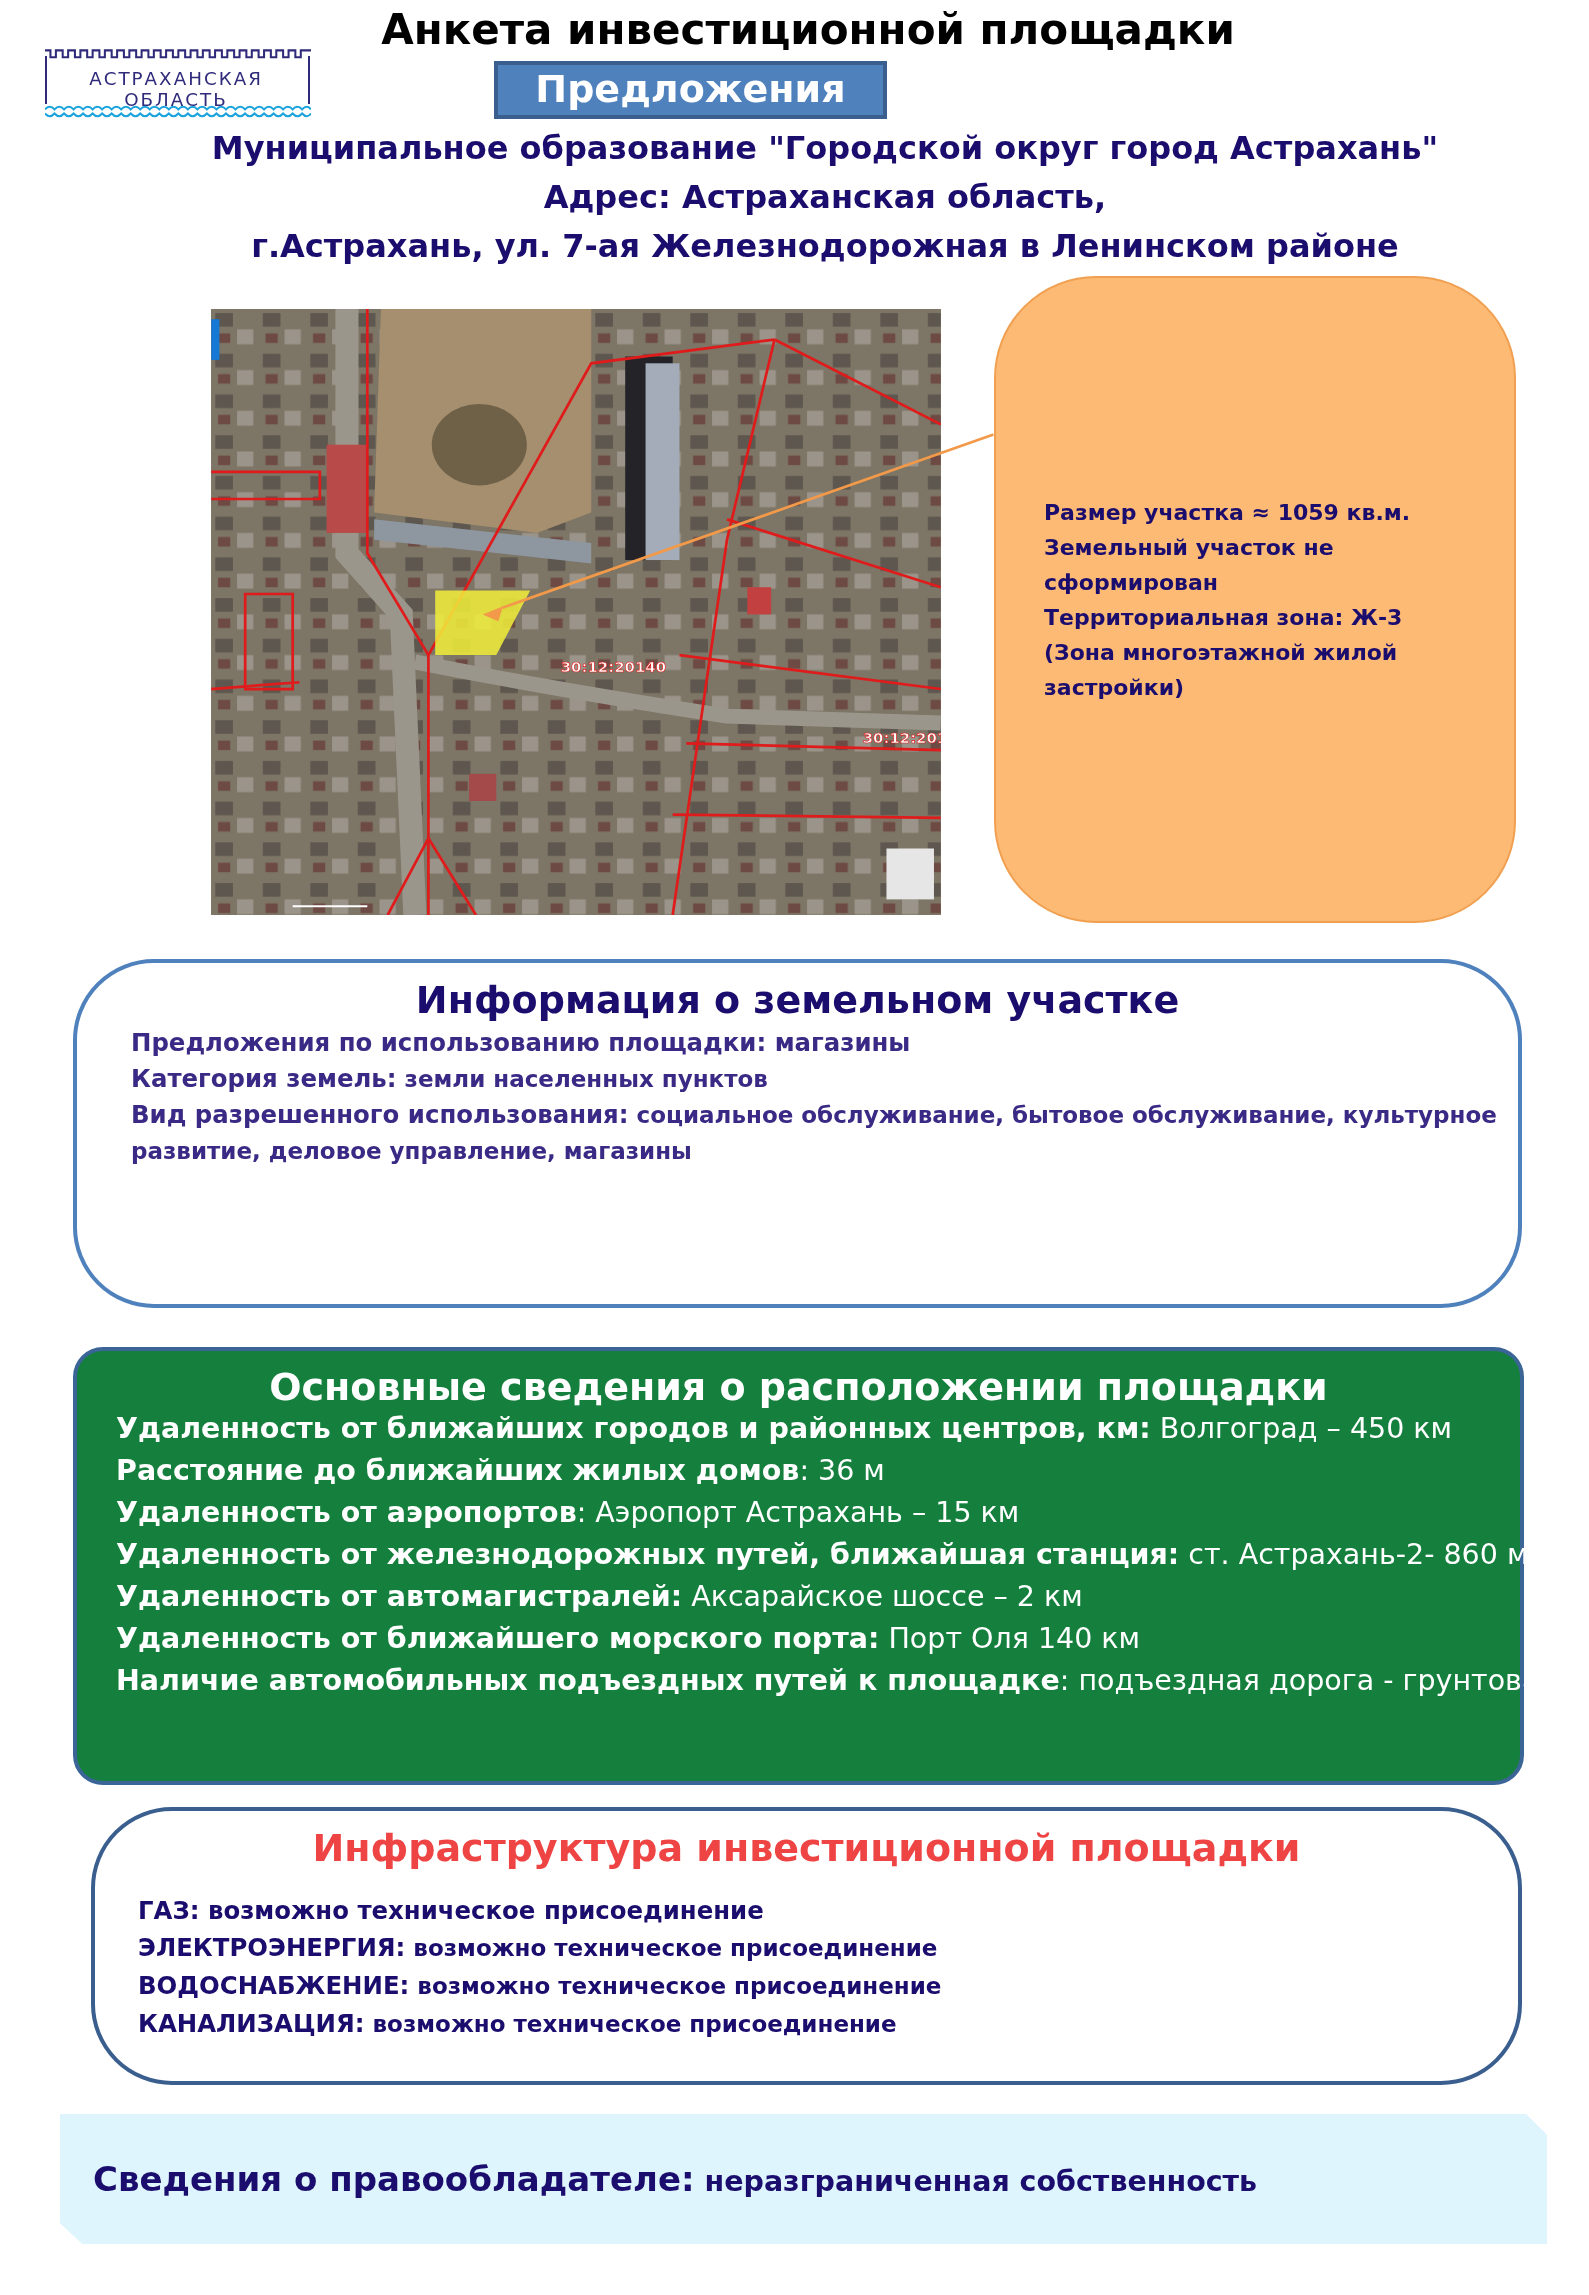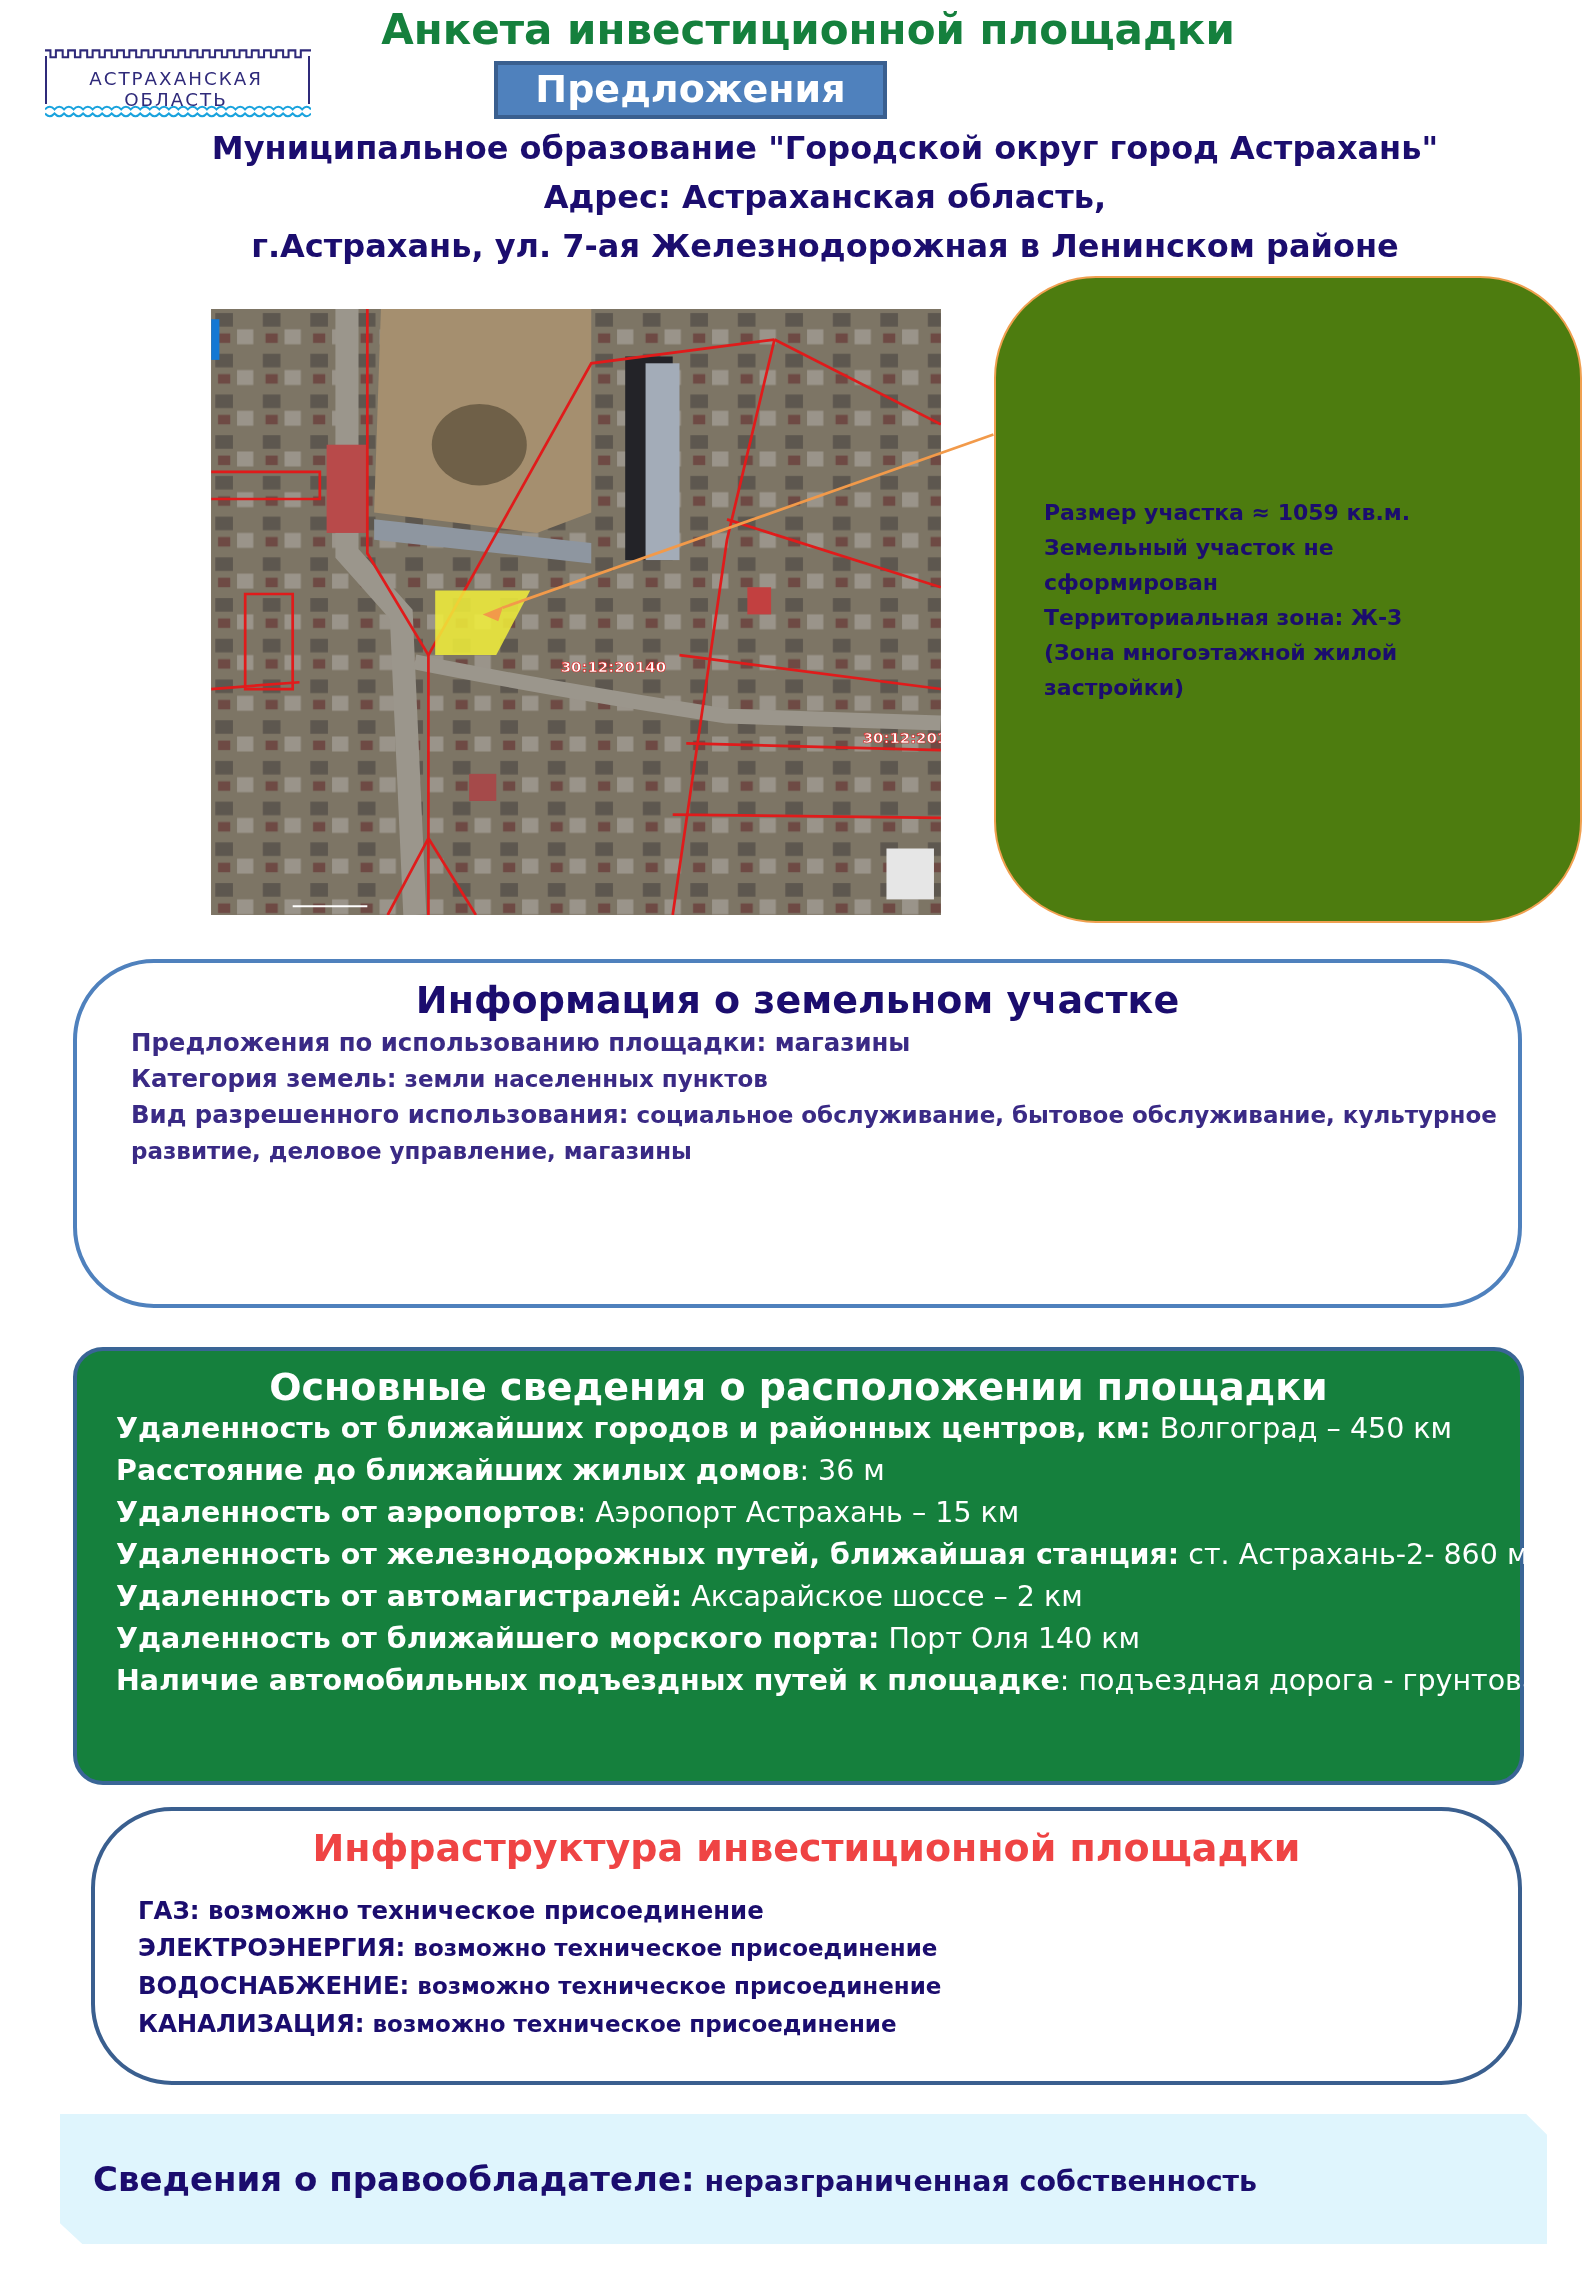--- a/index.html
+++ b/index.html
@@ -11,35 +11,35 @@
   .logo { left: 42px; top: 41px; width: 272px; height: 95px; }
   .logo-frame { position: absolute; left: 2.7px; top: 15px; width: 261px; height: 48px;
                 border-left: 2px solid #2f2a7a; border-right: 2px solid #2f2a7a; }
   .logo-battlement { position: absolute; left: 2.7px; top: 8.1px; width: 266px; height: 9.5px; }
   .logo-text { position: absolute; left: 0; top: 27px; width: 268px; text-align: center;
                font-family: "DejaVu Sans", sans-serif; font-size: 18.3px; letter-spacing: 2px; color: #2f2a7a; }
   .logo-waves { position: absolute; left: 2.7px; top: 63px; width: 266px; height: 16.3px; }
 
   
   .main-title { left: 0; width: 1589px; top: 5.4px; text-align: center;
-                font-family: "DejaVu Sans", sans-serif; font-weight: bold; font-size: 42px; color: #15803d;
+                font-family: "DejaVu Sans", sans-serif; font-weight: bold; font-size: 42px; color: #000000;
                 padding-left: 27px; box-sizing: border-box; }
   .section-banner { left: 494px; top: 61px; width: 393px; height: 58px; background: #4f81bd;
                     border: 4.1px solid #3a5f8f; box-sizing: border-box; color: #fff;
                     font-weight: bold; font-size: 38px; text-align: center; line-height: 48px; }
   .head-line { left: 0; width: 1589px; text-align: center; font-weight: bold;
                font-size: 32px; color: #1b0d6e; padding-left: 61px; box-sizing: border-box; }
 
   
   .map { left: 211px; top: 309px; width: 730px; height: 606px; background: #8c8270; overflow: hidden; }
   .map svg { display: block; }
 
   
-  .callout { left: 994px; top: 276px; width: 588px; height: 647px; border: 2px solid #f0a050;
-             border-radius: 102px; box-sizing: border-box; background: #4d7c0f; }
+  .callout { left: 994px; top: 276px; width: 522px; height: 647px; border: 2px solid #f0a050;
+             border-radius: 102px; box-sizing: border-box; background: #fdba74; }
   .callout-text { position: absolute; left: 48px; top: 217px; width: 421px;
                   font-weight: bold; font-size: 22px; line-height: 35px; color: #1b0d6e; }
   .callout-leader { left: 0; top: 0; width: 1589px; height: 2295px; pointer-events: none; }
 
   
   .panel-white { border: 4.1px solid #4f81bd; border-radius: 81px; background: #fff; box-sizing: border-box; padding-left: 23px; }
   .panel-blue { border: 4.1px solid #3a6596; border-radius: 30px; background: #15803d; box-sizing: border-box; }
   .panel-title { position: absolute; left: 0; width: 100%; text-align: center; font-weight: bold; }
   .rows { position: absolute; }
   .row { white-space: nowrap; }

